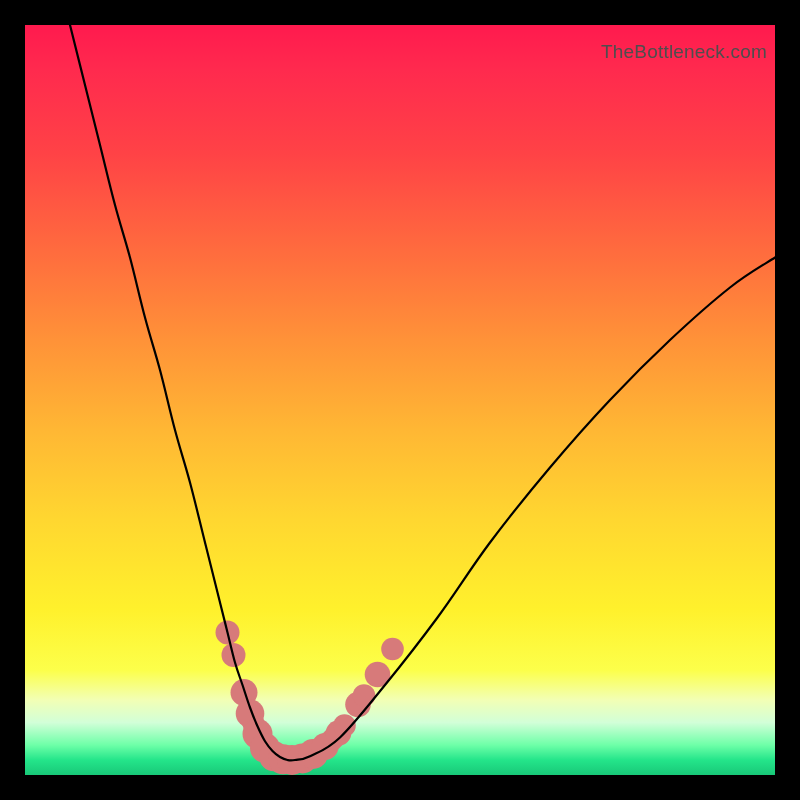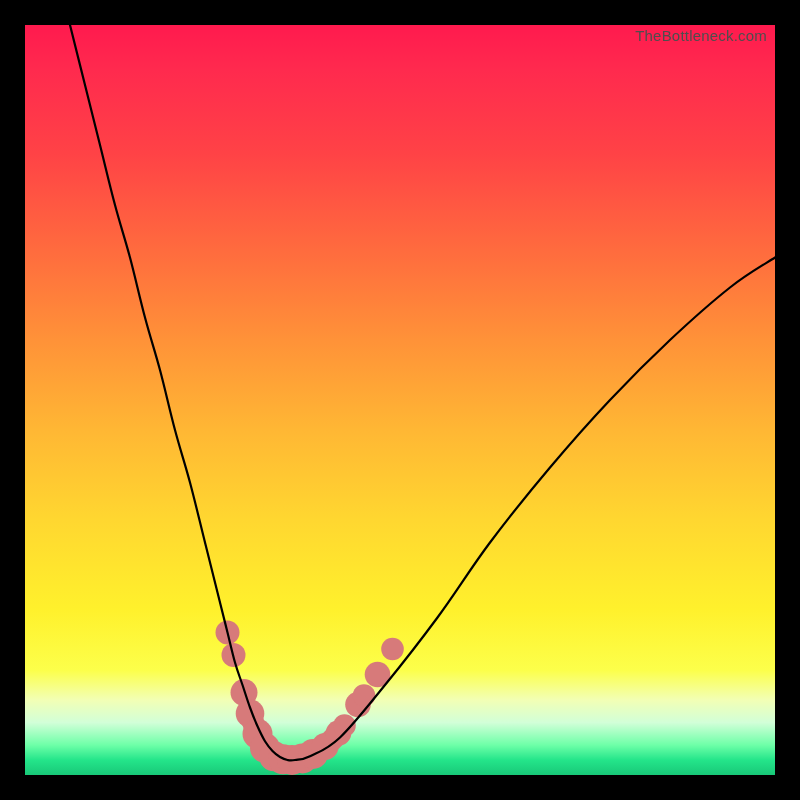--- a/index.html
+++ b/index.html
@@ -28,24 +28,24 @@
       #fff12c 78%,
       #fcff4a 86%,
       #f2ffb5 90%,
       #d2ffd8 93%,
       #6effa8 96%,
       #24e58a 98%,
       #18c878 100%);
   }
   .watermark {
     position: absolute;
-    top: 2px;
+    top: 16px;
     right: 8px;
     color: #4e4e4e;
-    font-size: 15px;
+    font-size: 19px;
     font-weight: 500;
     letter-spacing: 0.2px;
     z-index: 5;
     user-select: none;
   }
   svg.plot {
     position: absolute;
     left: 0;
     top: 0;
     width: 750px;

